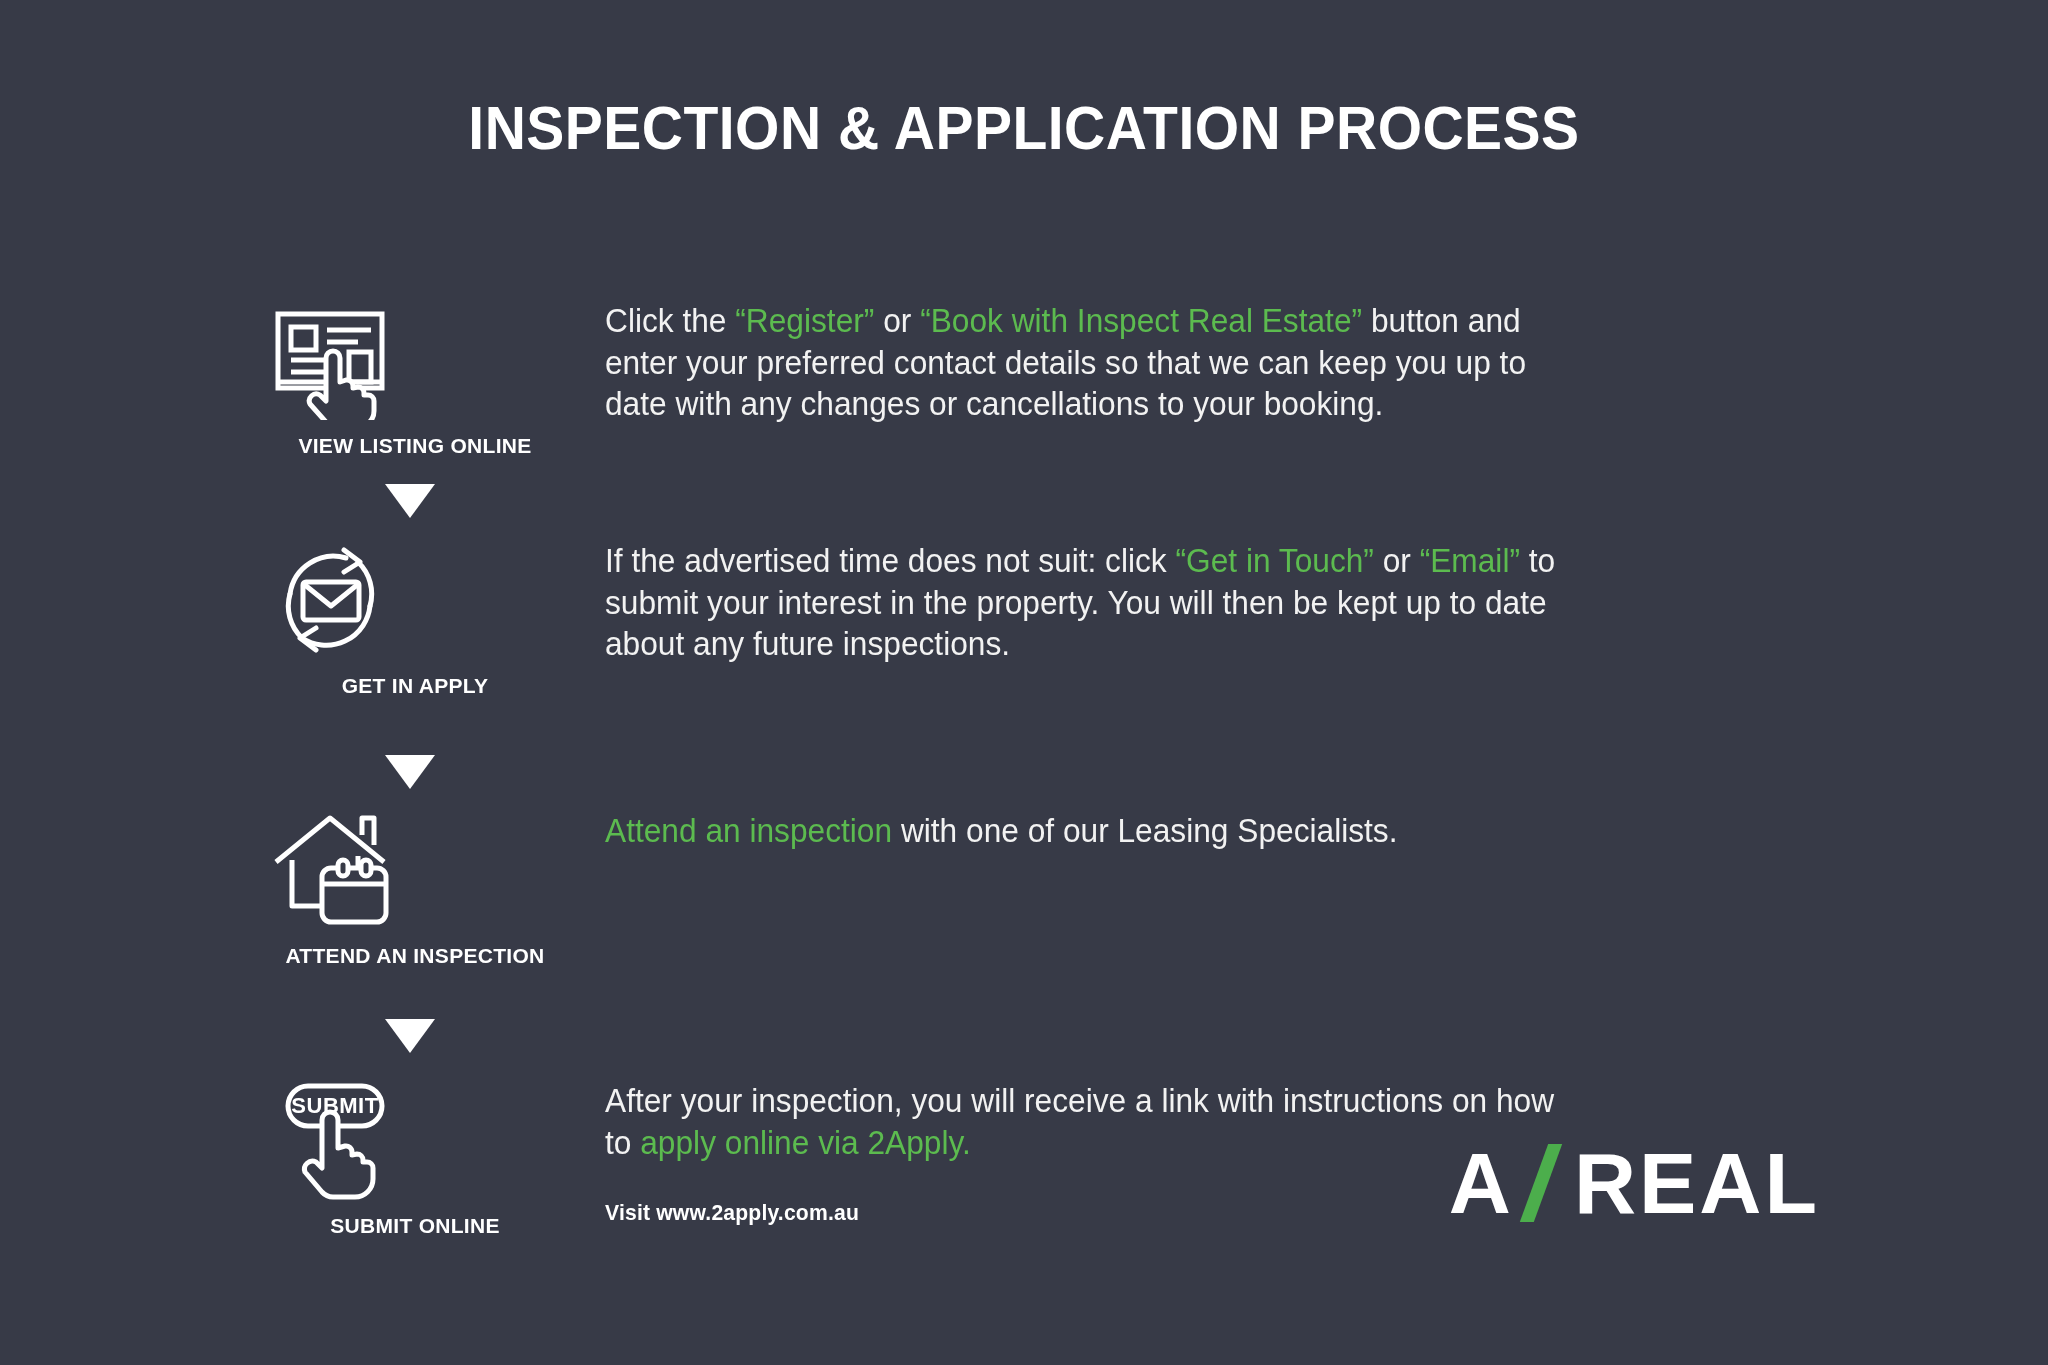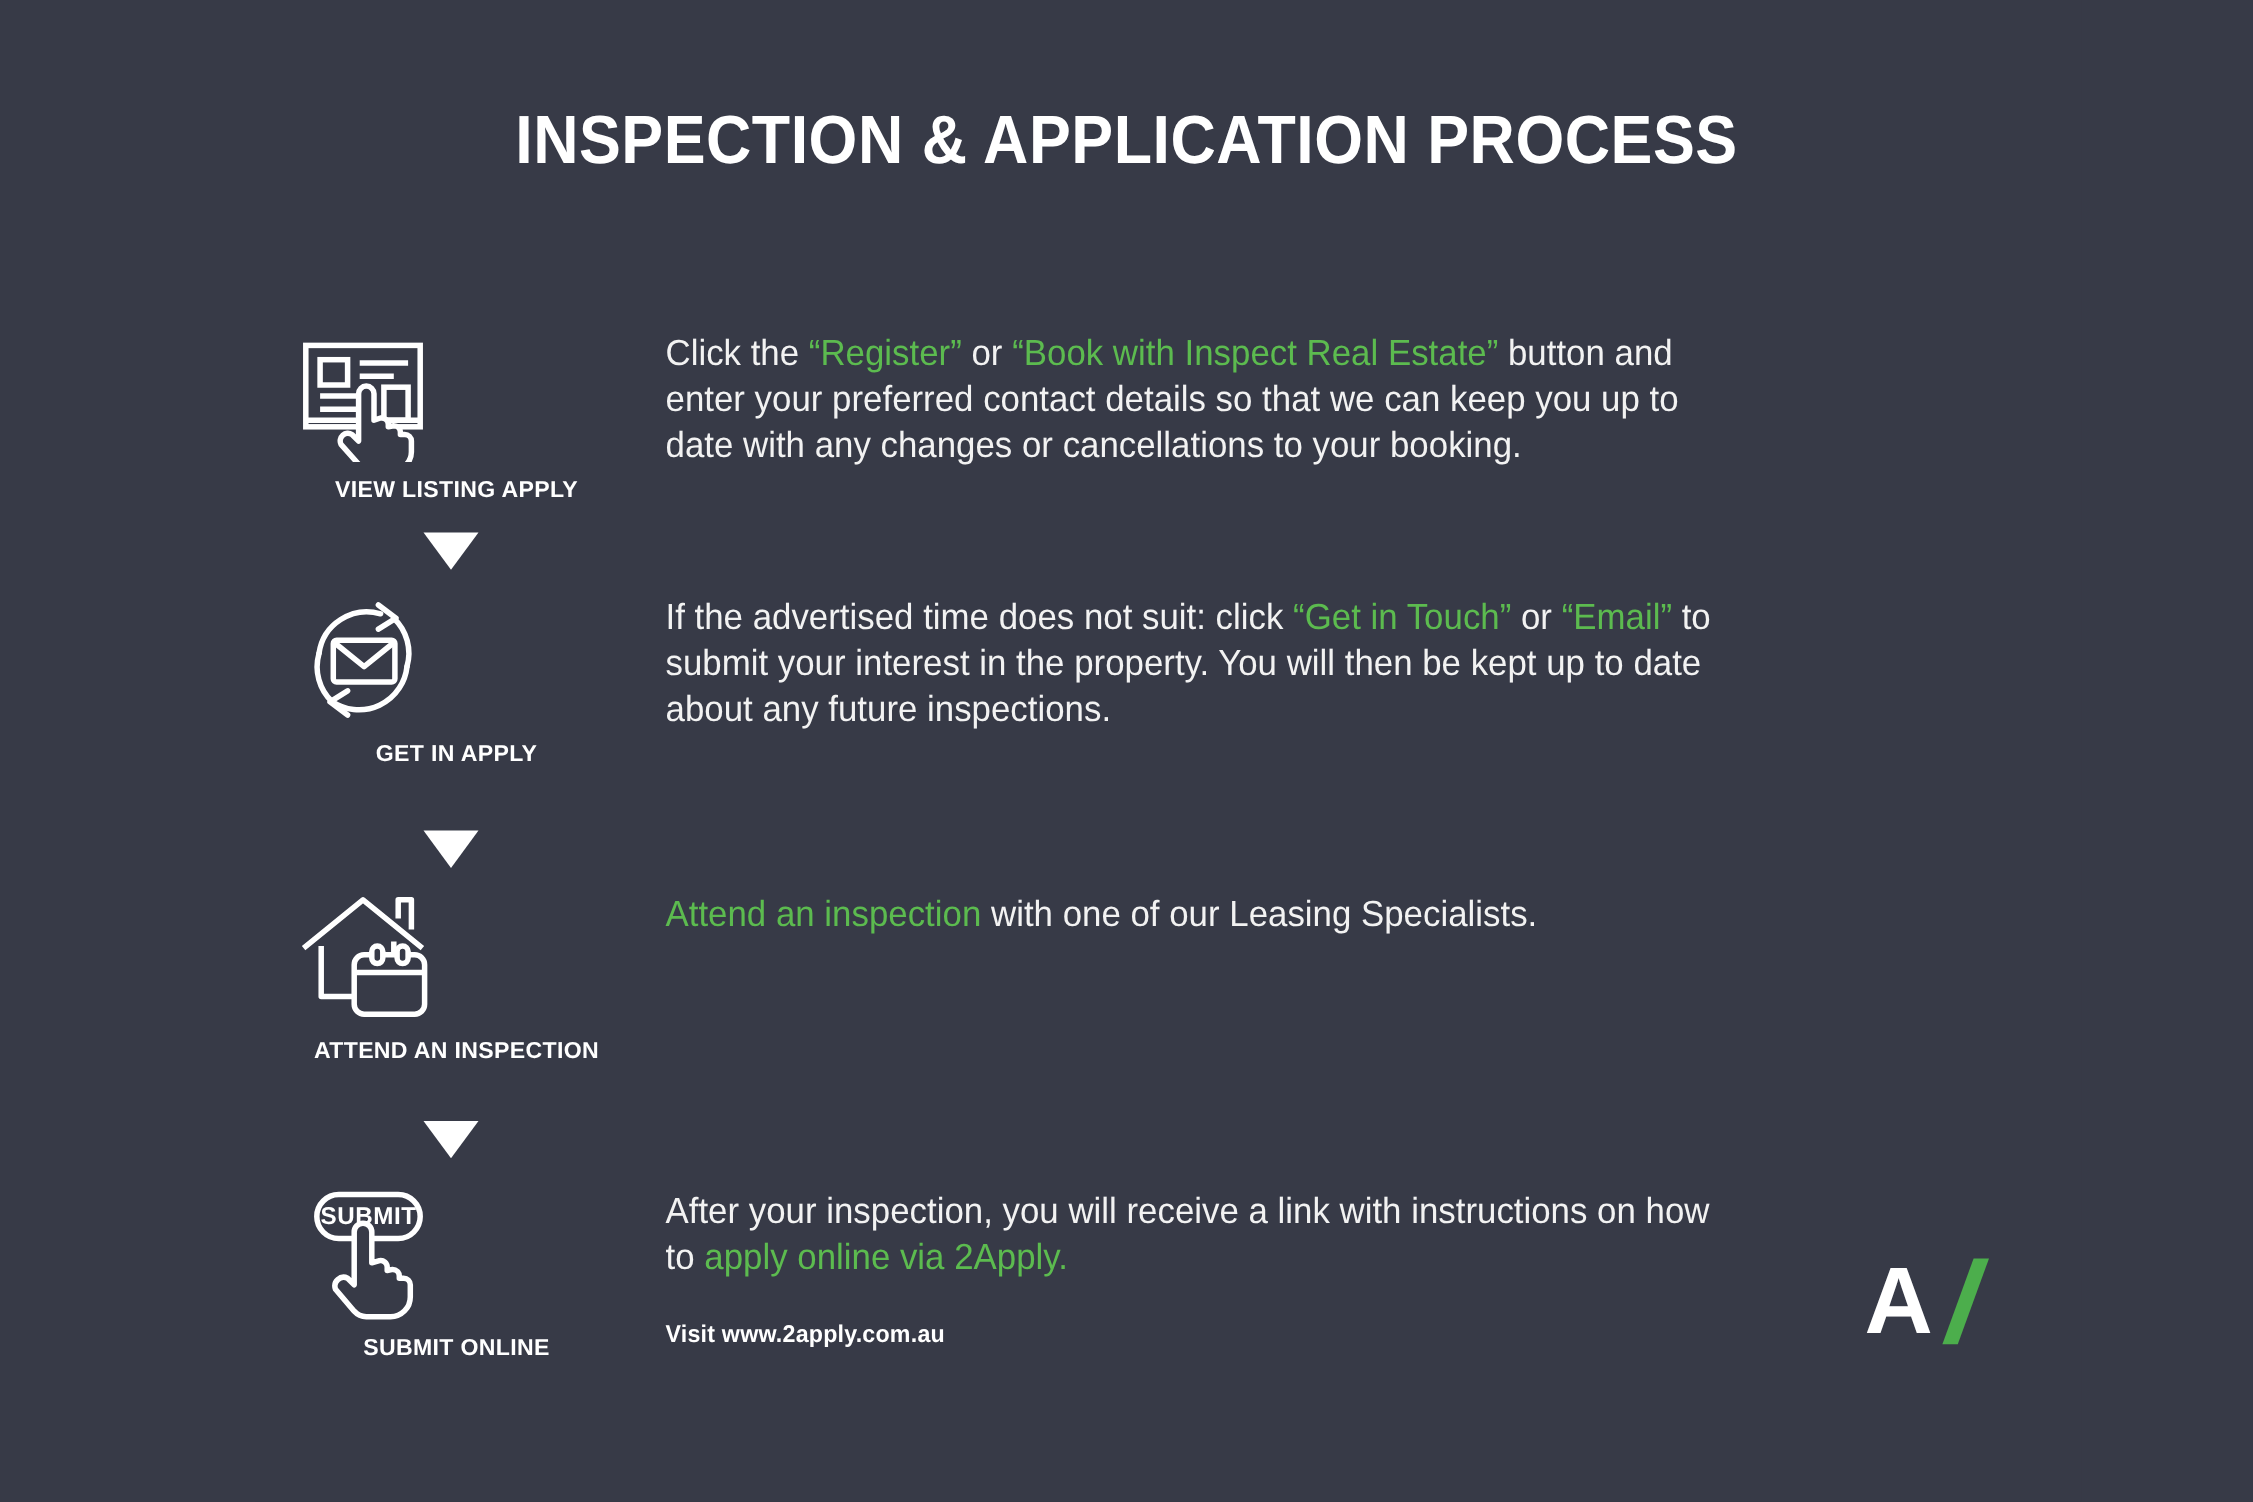--- a/index.html
+++ b/index.html
@@ -130,21 +130,21 @@
           <rect x="21" y="19" width="25" height="23" stroke="#ffffff" stroke-width="5"></rect>
           <line x1="57" y1="22" x2="101" y2="22" stroke="#ffffff" stroke-width="5"></line>
           <line x1="57" y1="34" x2="88" y2="34" stroke="#ffffff" stroke-width="5"></line>
           <rect x="79" y="44" width="22" height="30" stroke="#ffffff" stroke-width="5"></rect>
           <line x1="21" y1="52" x2="68" y2="52" stroke="#ffffff" stroke-width="5"></line>
           <line x1="21" y1="64" x2="68" y2="64" stroke="#ffffff" stroke-width="5"></line>
           <line x1="8" y1="74" x2="112" y2="74" stroke="#ffffff" stroke-width="5"></line>
           <path d="M56 50 a7 7 0 0 1 14 0 v24 l6 -2 a6 6 0 0 1 7 6 v2 l5 -1 a6 6 0 0 1 6 6 v2 l4 0 a6 6 0 0 1 6 6 v10 a16 16 0 0 1 -16 16 h-22 a14 14 0 0 1 -10 -5 l-16 -18 a7 7 0 0 1 10 -9 l6 6 z" fill="#373a47" stroke="#ffffff" stroke-width="5" stroke-linejoin="round"></path>
         </svg>
       </div>
-      <div class="icon-label">VIEW LISTING APPLY</div>
+      <div class="icon-label">VIEW LISTING ONLINE</div>
     </div>
     <div class="body-col">
       <span>Click the </span><span class="accent">“Register”</span><span> or </span><span class="accent">“Book with Inspect Real Estate”</span><span> button and enter your preferred contact details so that we can keep you up to date with any changes or cancellations to your booking.</span>
     </div>
   </div>
 
   <div class="arrow" style="left:385px; top:484px;"></div>
 
   <div class="step" style="top:540px;">
     <div class="icon-col">
@@ -205,15 +205,16 @@
     </div>
     <div class="body-col">
       <span>After your inspection, you will receive a link with instructions on how to </span><span class="accent">apply online via 2Apply.</span>
       <div class="visit">Visit www.2apply.com.au</div>
     </div>
   </div>
 
   <div class="logo">
     <span>A</span>
     <span class="slash"></span>
+    <span>REAL</span>
   </div>
 
 </div>
 
 </body></html>

